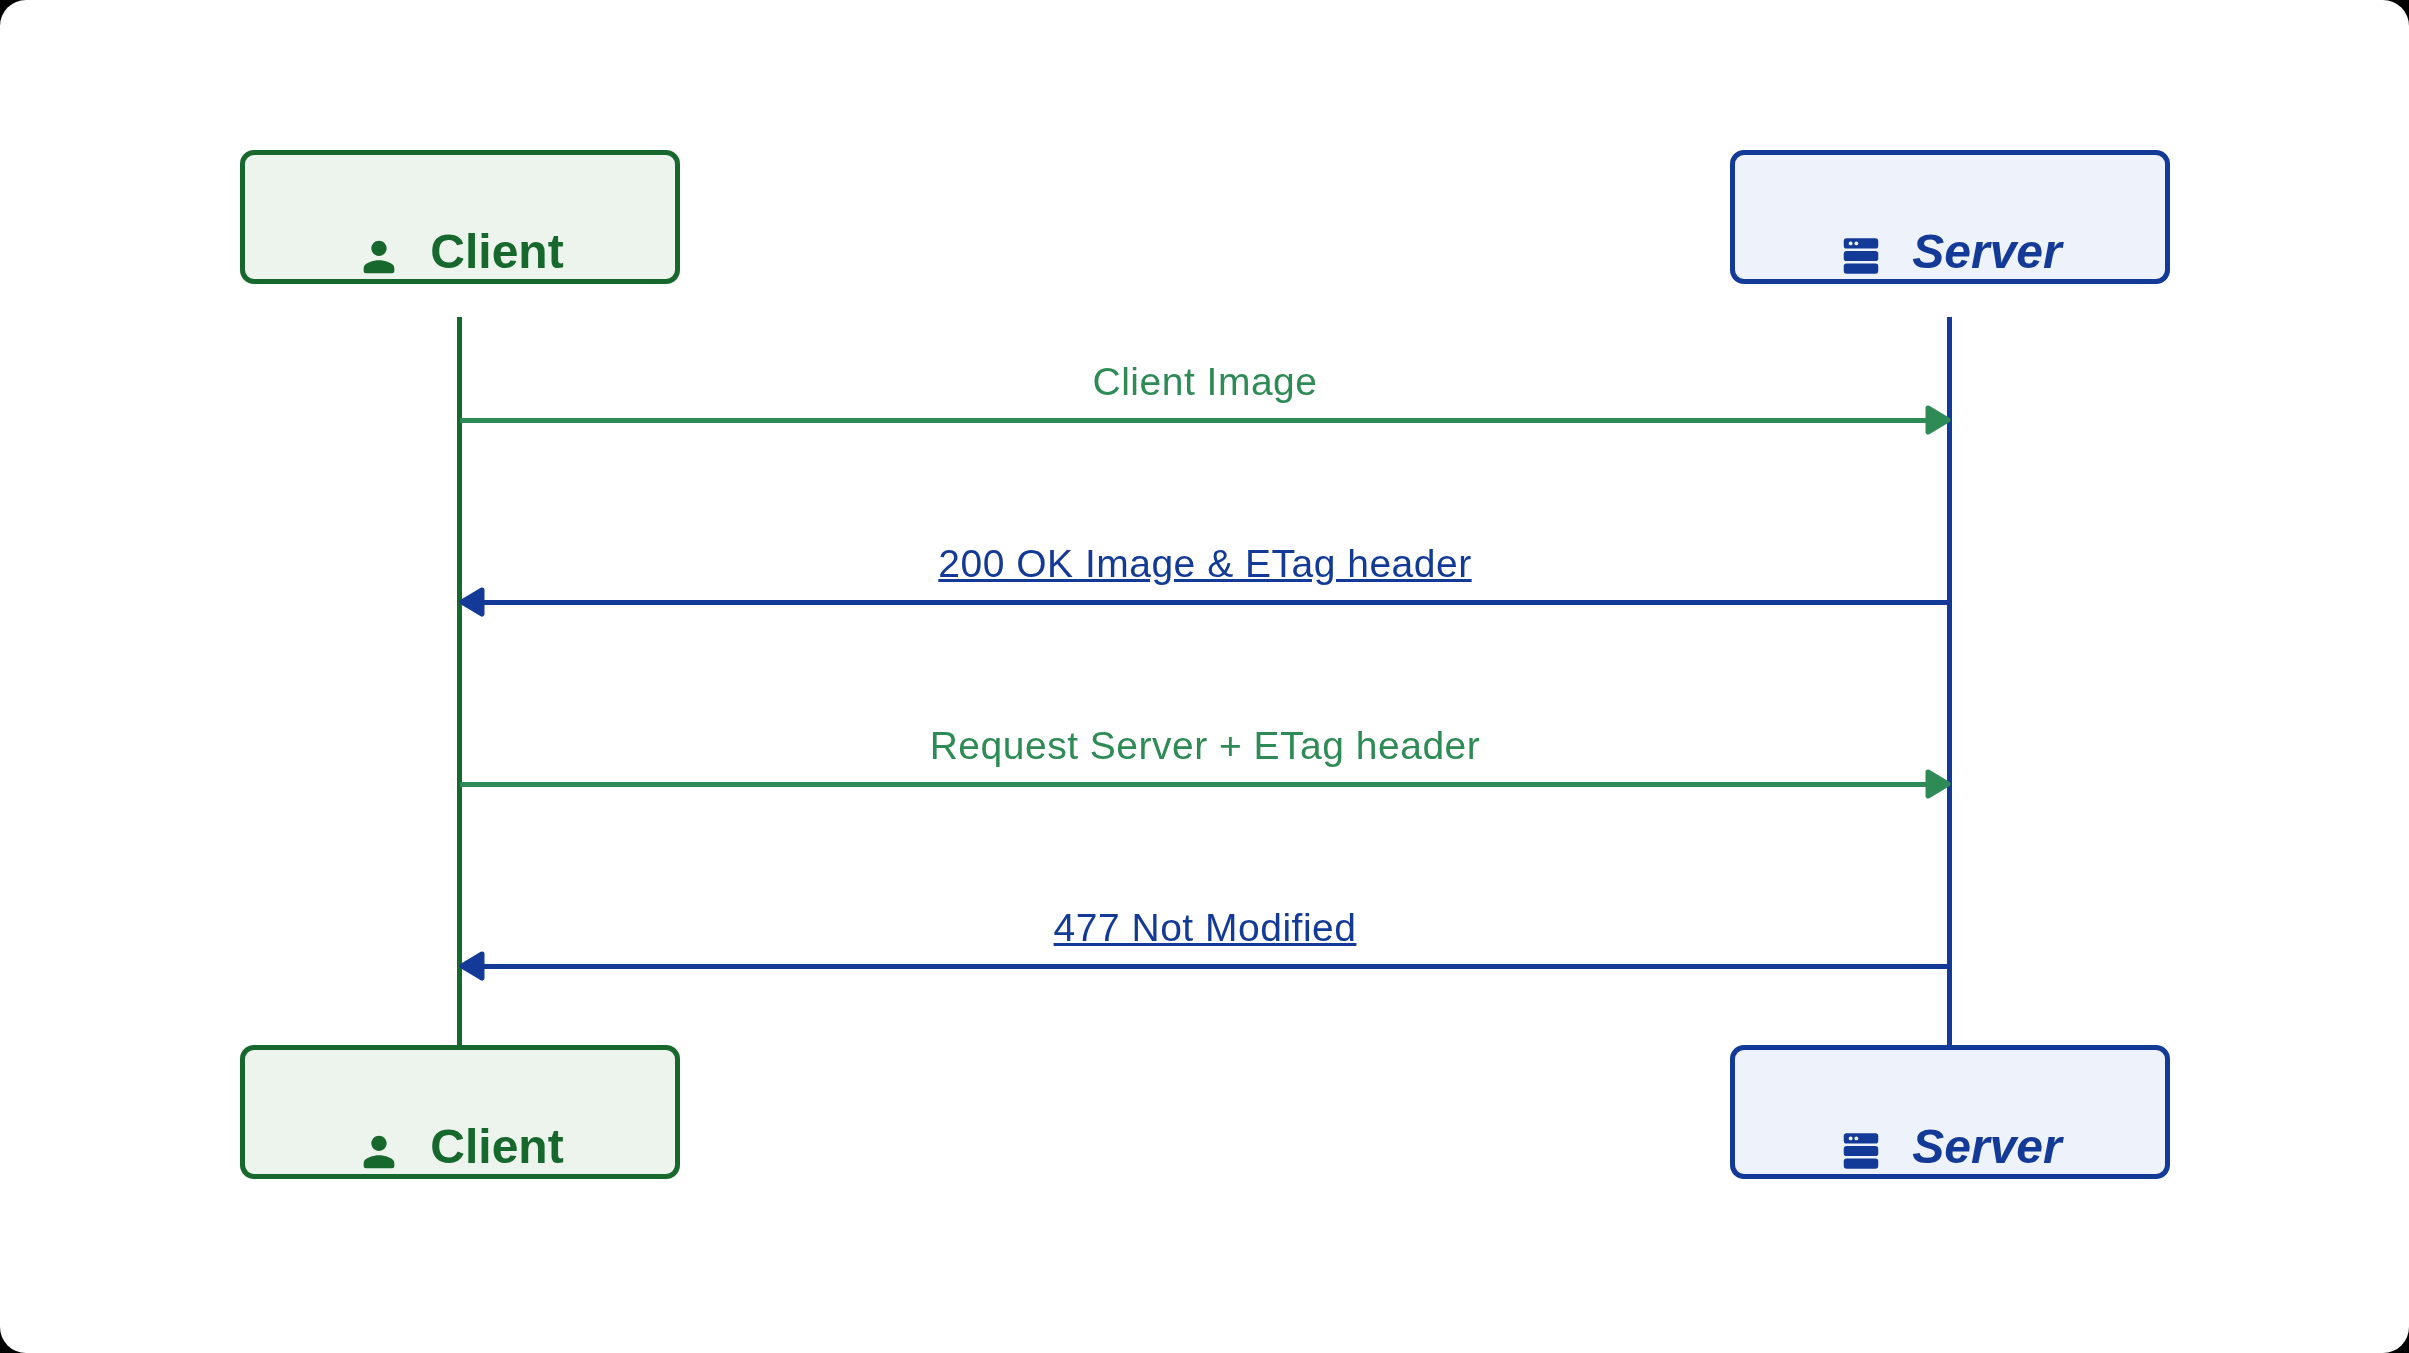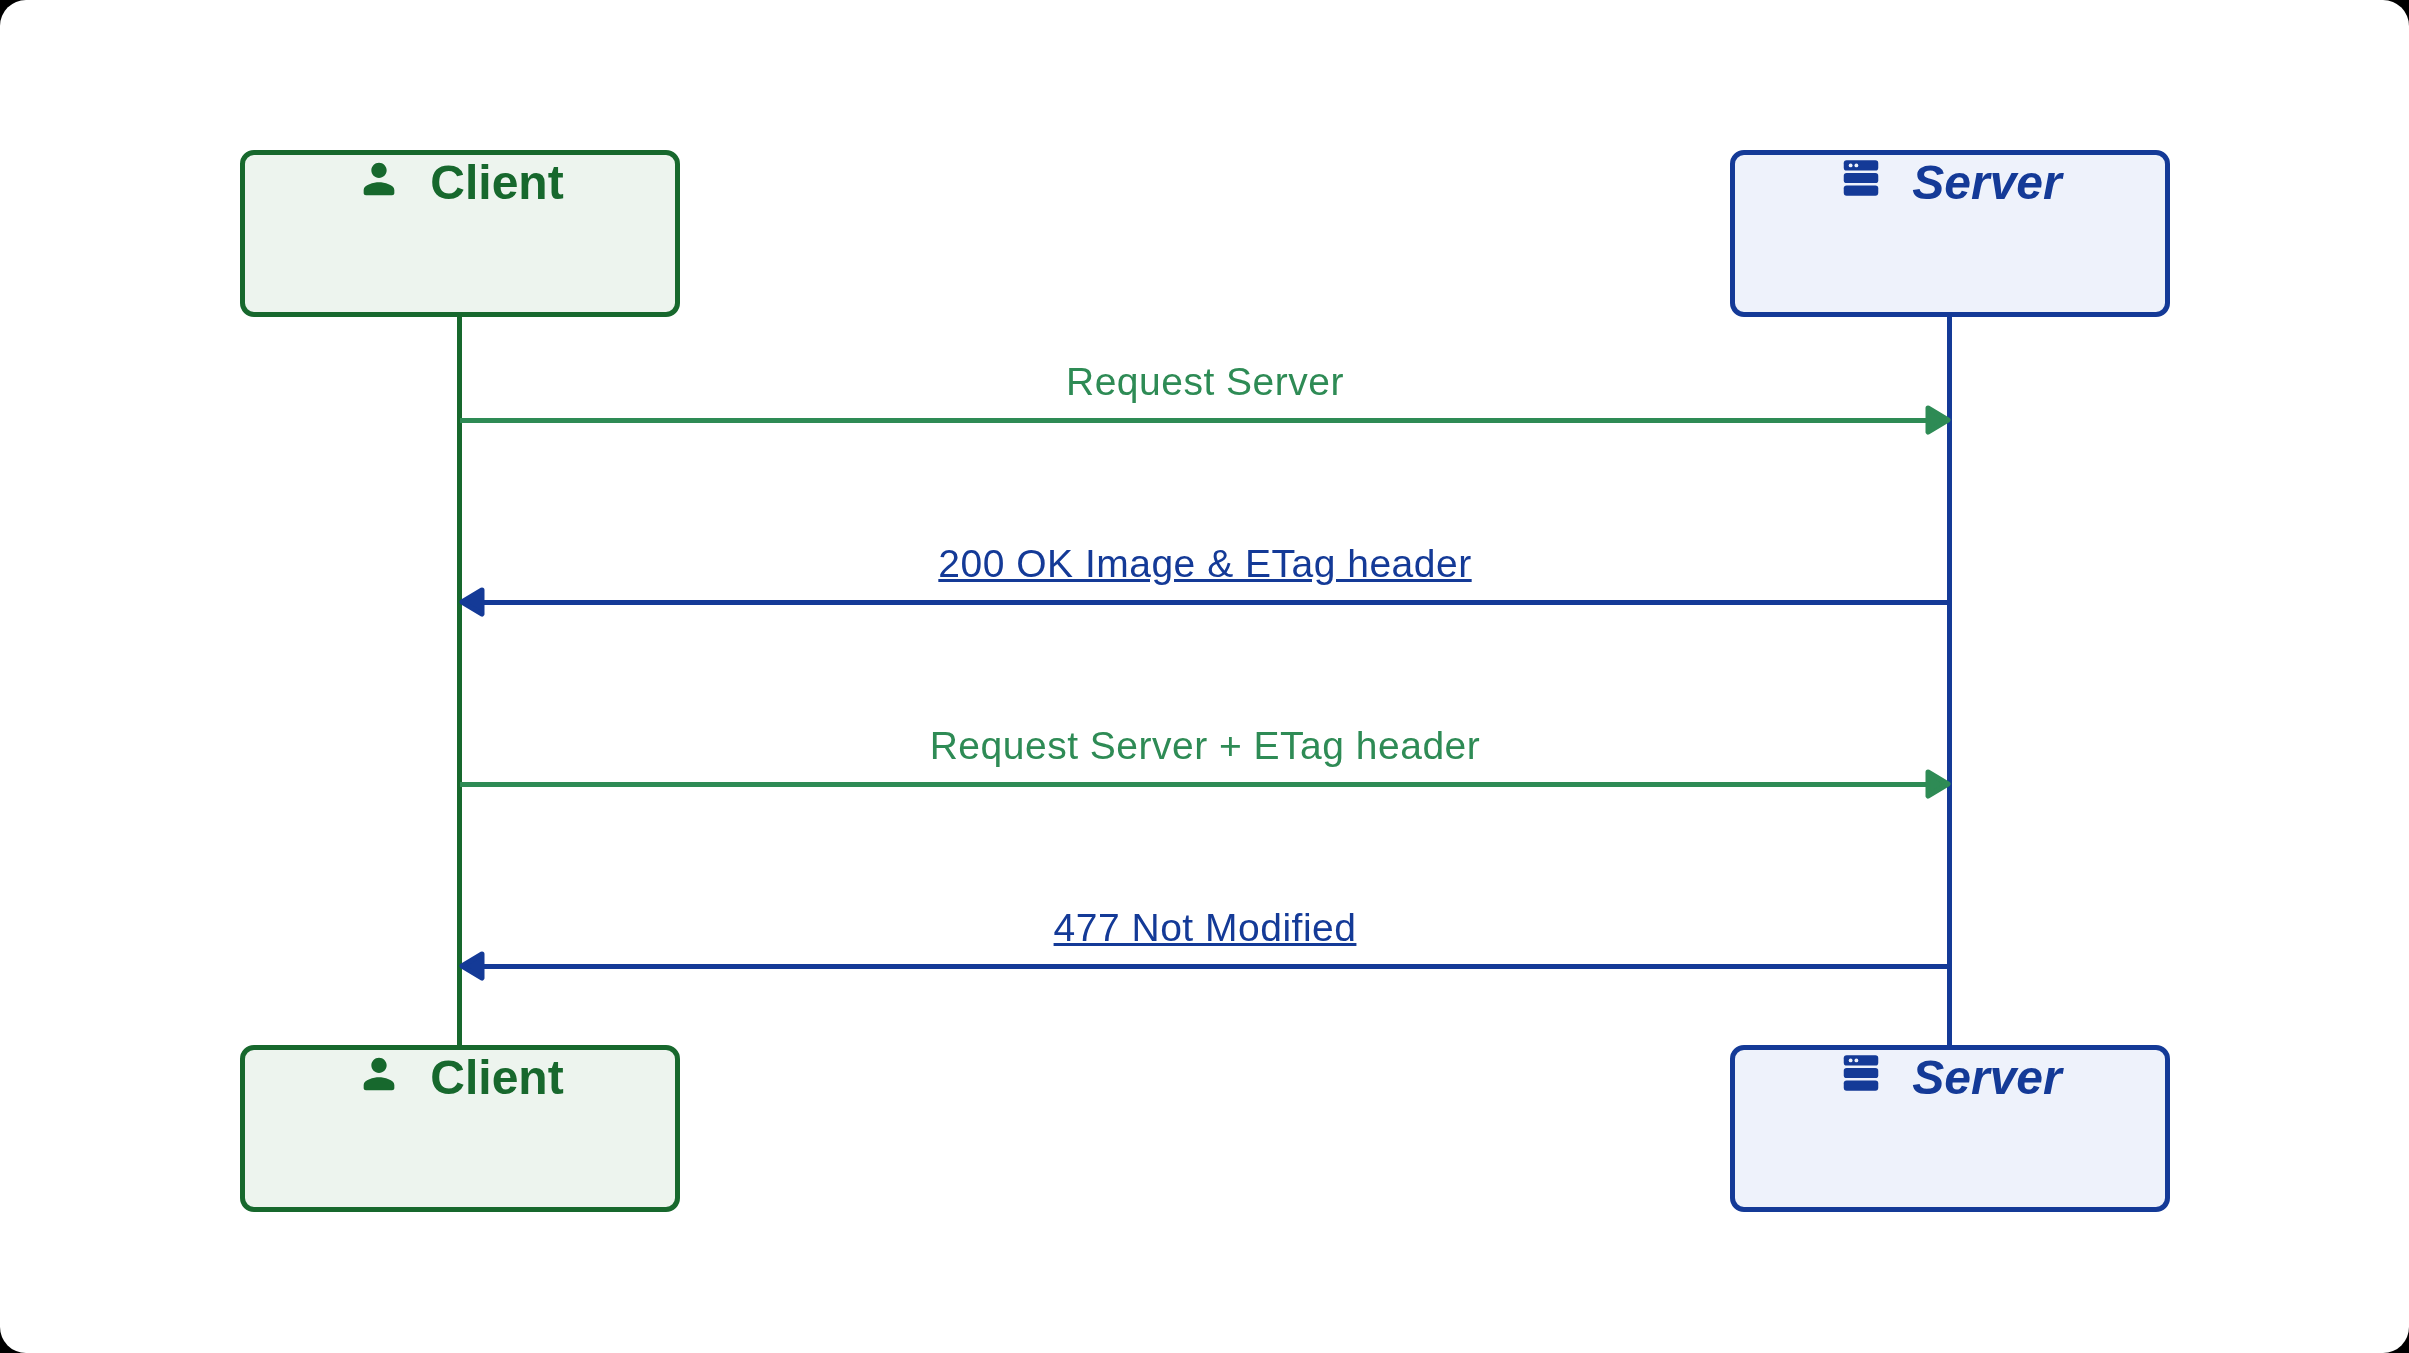--- a/index.html
+++ b/index.html
@@ -22,23 +22,23 @@
   .canvas{
     position:relative;
     width:2409px;height:1353px;
     background:var(--page-bg);
     border-radius:26px;
     overflow:hidden;
   }
   
   .actor{
     position:absolute;
-    width:440px;height:167px;
+    width:440px;height:134px;
     border-radius:14px;
-    display:flex;align-items:flex-start;justify-content:center;
+    display:flex;align-items:flex-end;justify-content:center;
     gap:28px;
     font-size:48px;font-weight:700;
   }
   .actor.green{
     background:var(--green-fill);
     border:5px solid var(--green-dark);
     color:var(--green-dark);
   }
   .actor.blue{
     background:var(--blue-fill);
@@ -117,21 +117,21 @@
         <circle cx="9.6" cy="5.45" r="1" fill="#eef2fb"></circle>
       </svg>
     </span>
     <span class="actor-label">Server</span>
   </div>
 
   <div class="lifeline client"></div>
   <div class="lifeline server"></div>
 
   <div class="msg m1 green to-right">
-    <div class="msg-label">Request Server</div>
+    <div class="msg-label">Client Image</div>
     <div class="msg-line"></div>
     <svg class="msg-head" viewBox="0 0 28 32">
       <path d="M4 4 L24 16 L4 28 Z" stroke-width="5" stroke-linejoin="round"></path>
     </svg>
   </div>
 
   <div class="msg m2 blue to-left">
     <div class="msg-label">200 OK Image &amp; ETag header</div>
     <div class="msg-line"></div>
     <svg class="msg-head" viewBox="0 0 28 32">

